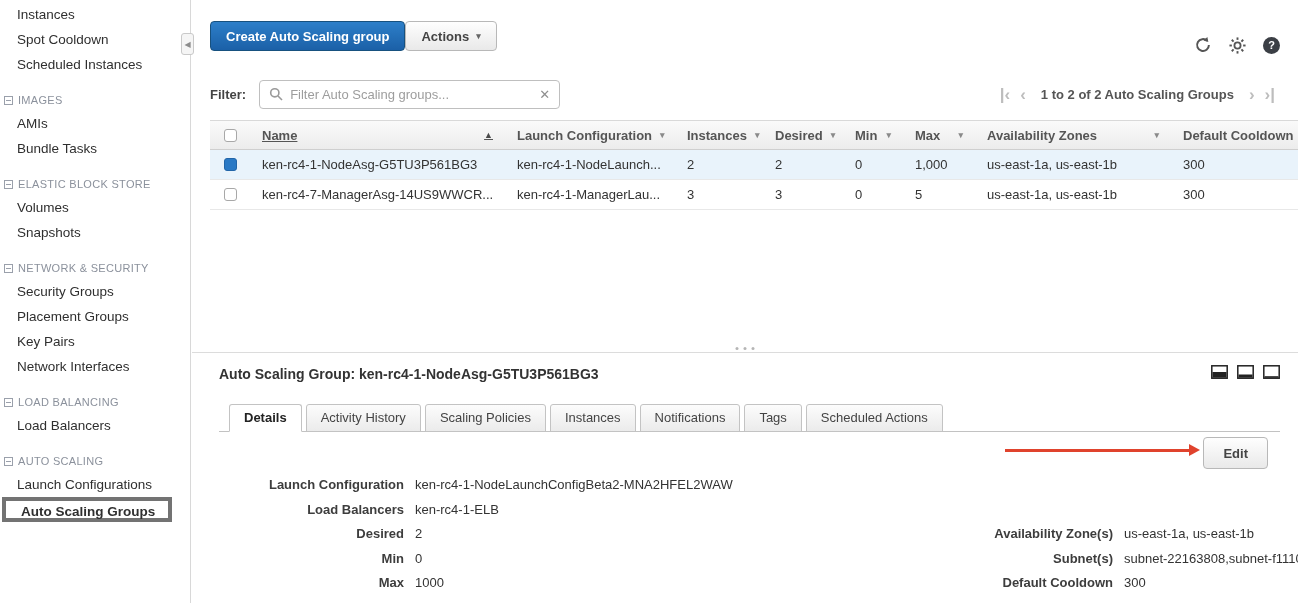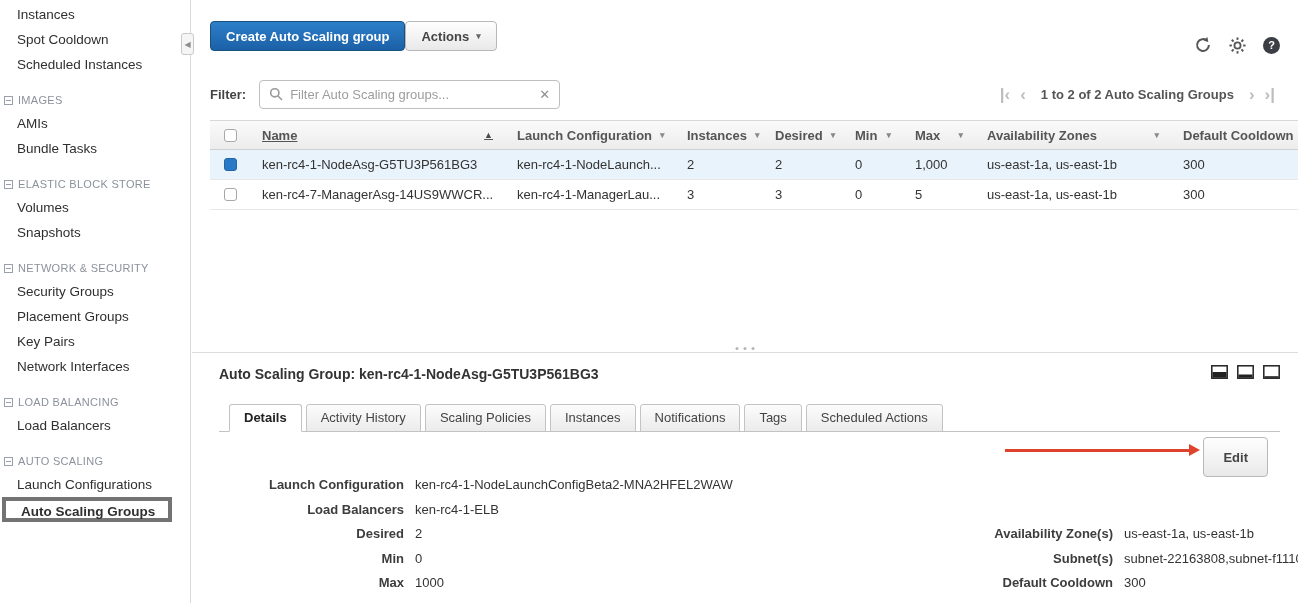--- a/index.html
+++ b/index.html
@@ -64,21 +64,21 @@
   .drag-dots{position:absolute;top:-9px;left:50%;transform:translateX(-50%);display:flex;gap:5px;padding:3px 10px;cursor:row-resize;}
   .drag-dots i{width:3px;height:3px;border-radius:50%;background:#b5b5b5;}
   .details-title{position:absolute;left:27px;top:13px;font-size:14px;font-weight:bold;color:#333;}
   .pane-icons{position:absolute;right:18px;top:12px;display:flex;gap:9px;}
   .pane-icons svg{cursor:pointer;}
   .tabs{position:absolute;left:27px;right:18px;top:50px;height:29px;display:flex;gap:4px;padding-left:10px;
         border-bottom:1px solid #c2c2c2;align-items:flex-end;}
   .tab{height:28px;line-height:26px;padding:0 14px;background:linear-gradient(#fcfcfc,#ebebeb);
        border:1px solid #c3c3c3;border-radius:3px 3px 0 0;color:#444;cursor:pointer;margin-bottom:-1px;white-space:nowrap;}
   .tab.active{background:#fff;font-weight:bold;border-bottom:1px solid #fff;color:#222;}
-  .edit-btn{position:absolute;right:30px;top:84px;height:40px;padding:0 19px;}
+  .edit-btn{position:absolute;right:30px;top:84px;height:32px;padding:0 19px;}
   .arrow-line{position:absolute;right:108px;top:96px;width:185px;height:3px;background:#e0432d;}
   .arrow-line::after{content:"";position:absolute;right:-10px;top:-5px;
                      border-left:11px solid #e0432d;border-top:6.5px solid transparent;border-bottom:6.5px solid transparent;}
   .fields-left{position:absolute;left:27px;top:120px;}
   .fields-right{position:absolute;left:731px;top:169px;}
   .frow{display:flex;height:24.6px;line-height:24.6px;}
   .flabel{width:185px;text-align:right;font-weight:bold;color:#3d3d3d;flex:none;}
   .fields-right .flabel{width:190px;}
   .fvalue{margin-left:11px;color:#333;white-space:nowrap;}
 </style>

